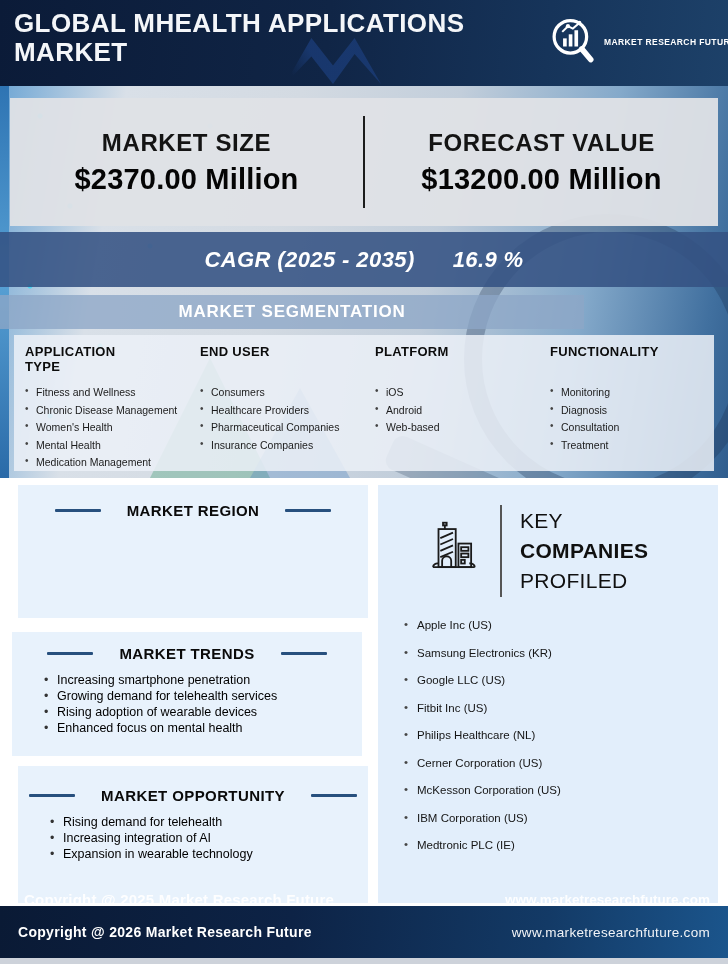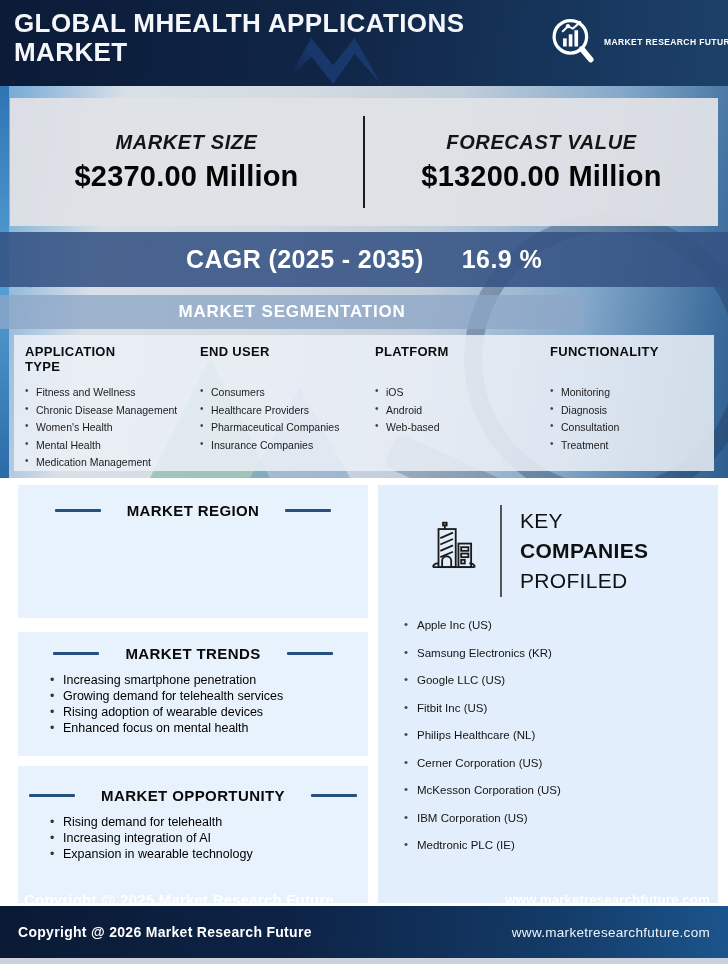--- a/index.html
+++ b/index.html
@@ -68,30 +68,30 @@
   .hero-hill { position:absolute; bottom:0; opacity:0.35; }
   .hill-a { left:150px; width:0; height:0; border-left:60px solid transparent; border-right:60px solid transparent; border-bottom:120px solid #3f9a6f; }
   .hill-b { left:250px; width:0; height:0; border-left:50px solid transparent; border-right:50px solid transparent; border-bottom:90px solid #4f88c0; }
 
   .stats-panel {
     position:absolute; left:10px; top:12px; width:708px; height:128px;
     background:rgba(223,225,230,0.95);
     display:flex; align-items:center; z-index:3;
   }
   .stat-col { flex:1; text-align:center; }
-  .stat-label { font-size:20px; font-weight:800; color:#141414; letter-spacing:0.6px;font-style:italic; }
+  .stat-label { font-size:24px; font-weight:800; color:#141414; letter-spacing:0.6px; }
   .stat-value { font-size:29px; font-weight:800; color:#050505; margin-top:6px; letter-spacing:0.2px; }
   .stat-divider { width:2px; height:92px; background:#1c1c1c; }
 
   .cagr-band {
     position:absolute; left:0; top:146px; width:728px; height:55px;
     background:rgba(52,82,131,0.88);
     display:flex; align-items:center; justify-content:center; gap:38px; z-index:3;
   }
-  .cagr-label, .cagr-value { color:#ffffff; font-size:25px; font-weight:800; letter-spacing:0.4px; }
+  .cagr-label, .cagr-value { color:#ffffff; font-size:22px; font-weight:800; letter-spacing:0.4px;font-style:italic; }
 
   .seg-title-band {
     position:absolute; left:0; top:209px; width:584px; height:34px;
     background:rgba(141,166,199,0.78);
     display:flex; align-items:center; justify-content:center; z-index:3;
   }
   .seg-title { color:#ffffff; font-size:17px; font-weight:800; letter-spacing:0.8px; }
 
   .seg-panel {
     position:absolute; left:14px; top:249px; width:700px; height:136px;
@@ -104,21 +104,21 @@
   .seg-list { list-style:none; }
   .seg-list li { font-size:10.5px; color:#1b1b1b; margin-bottom:5.5px; padding-left:11px; position:relative; }
   .seg-list li::before { content:"•"; position:absolute; left:0; top:-1px; color:#444; font-size:10px; }
 
   
   .lower { position:absolute; left:0; top:478px; width:728px; height:428px; background:#ffffff; z-index:2; }
   .card {
     position:absolute; background:#e8f2fc; overflow:hidden;
   }
   .card-region { left:18px; top:7px; width:350px; height:133px; }
-  .card-trends { left:18px; top:154px; width:350px; height:124px; }
+  .card-trends { left:12px; top:154px; width:350px; height:124px; }
   .card-opportunity { left:18px; top:288px; width:350px; height:137px; }
   .card-companies { left:378px; top:7px; width:340px; height:418px; background:#e2eefb; }
 
   .card-heading { display:flex; align-items:center; justify-content:center; }
   .card-heading .dash { width:46px; height:3px; background:#27507e; border-radius:1px; }
   .card-heading .heading-text { font-size:15px; font-weight:800; color:#0a0a0a; letter-spacing:0.4px; margin:0 26px; white-space:nowrap; }
   .card-region .card-heading { margin-top:17px; }
   .card-trends .card-heading { margin-top:13px; }
   .card-opportunity .card-heading { margin-top:21px; }
 

